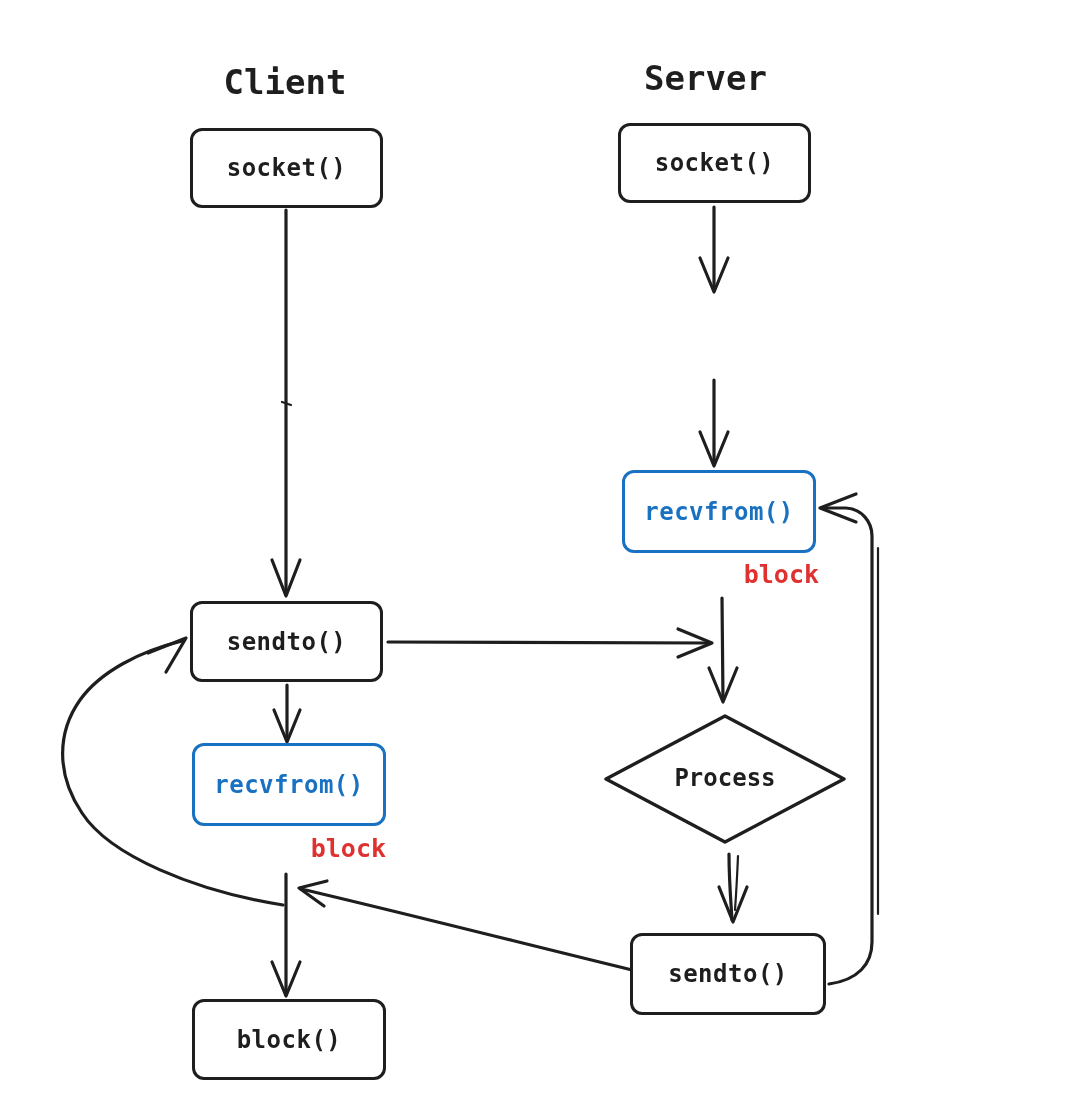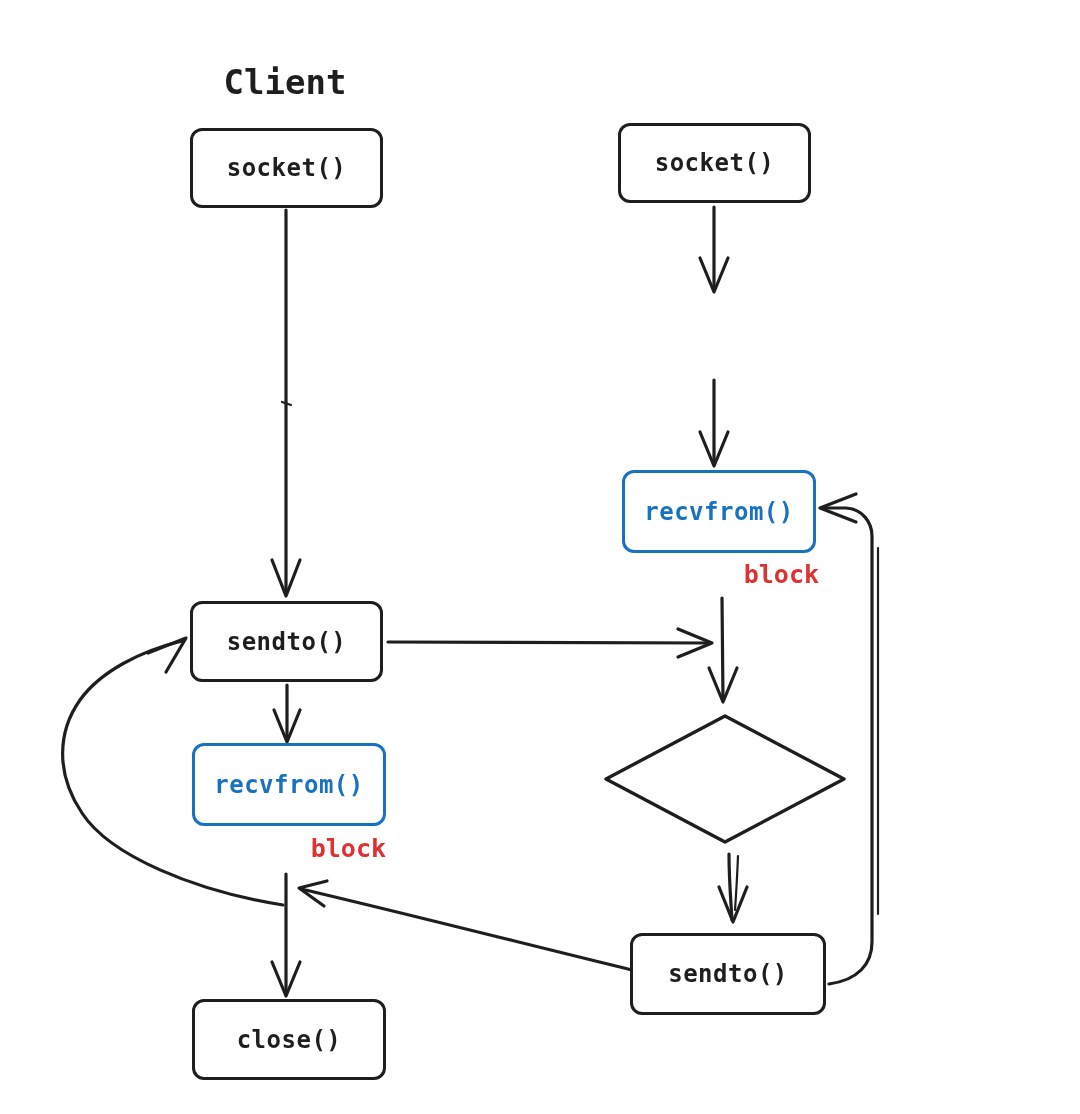--- a/index.html
+++ b/index.html
@@ -134,25 +134,27 @@
     </g>
 
     <g>
       <path d="M829,948 C858,944 872,928 872,906 L872,500 C872,486 862,473 846,472 L824,472"></path>
       <path class="thin" d="M878,878 L878,512"></path>
       <path d="M856,458 L820,472 L856,486"></path>
     </g>
   </svg>
 
   <div class="col-title" style="left:150px; top:26px; width:270px;">Client</div>
+  <div class="col-title" style="left:573px; top:22px; width:265px;">Server</div>
 
   <div class="node" style="left:190px; top:92px; width:193px; height:80px;">socket()</div>
   <div class="node" style="left:190px; top:565px; width:193px; height:81px;">sendto()</div>
   <div class="node blue" style="left:192px; top:707px; width:194px; height:83px;">recvfrom()</div>
   <div class="block-label" style="left:192px; top:798px; width:194px;">block</div>
-  <div class="node" style="left:192px; top:963px; width:194px; height:81px;">close()</div>
+  <div class="node" style="left:192px; top:963px; width:194px; height:81px;">block()</div>
 
   <div class="node" style="left:618px; top:87px; width:193px; height:80px;">socket()</div>
   <div class="node blue" style="left:622px; top:434px; width:194px; height:83px;">recvfrom()</div>
   <div class="block-label" style="left:625px; top:524px; width:194px;">block</div>
+  <div class="diamond-label" style="left:607px; top:728px; width:236px;">Process</div>
   <div class="node" style="left:630px; top:897px; width:196px; height:82px;">sendto()</div>
 
 </div>
 
 </body></html>

